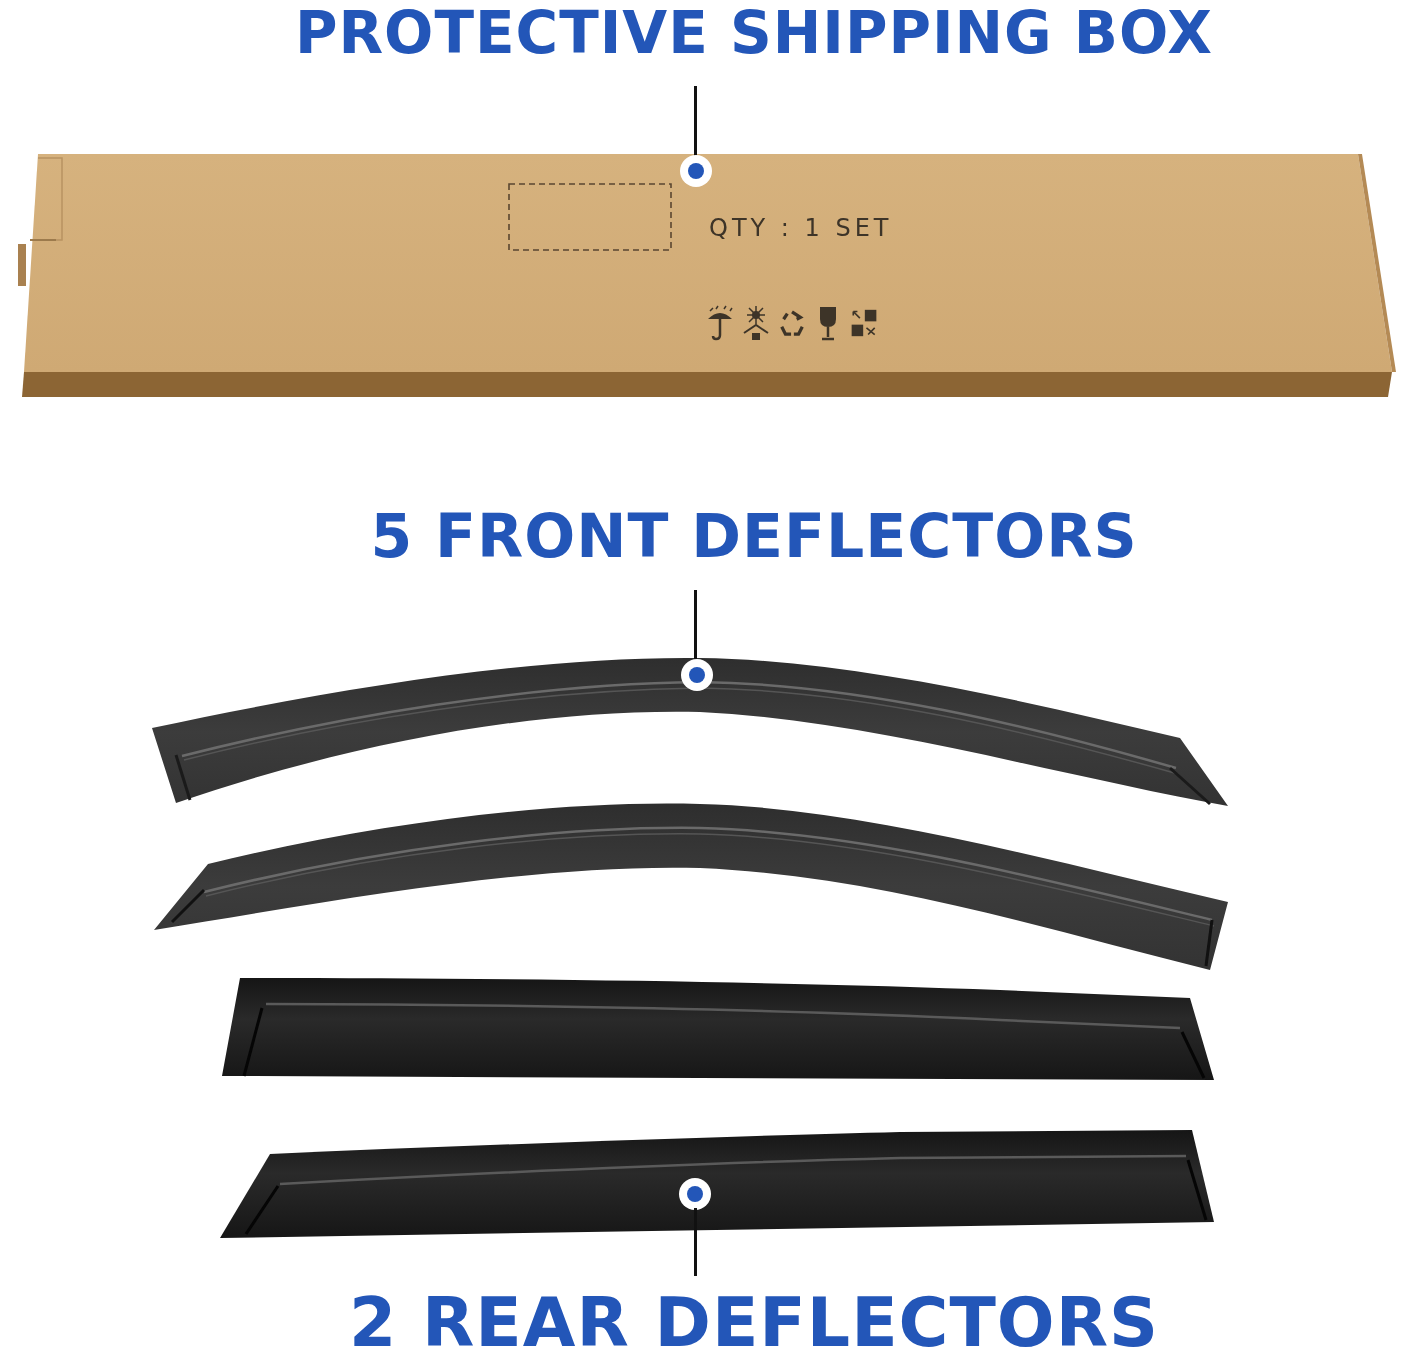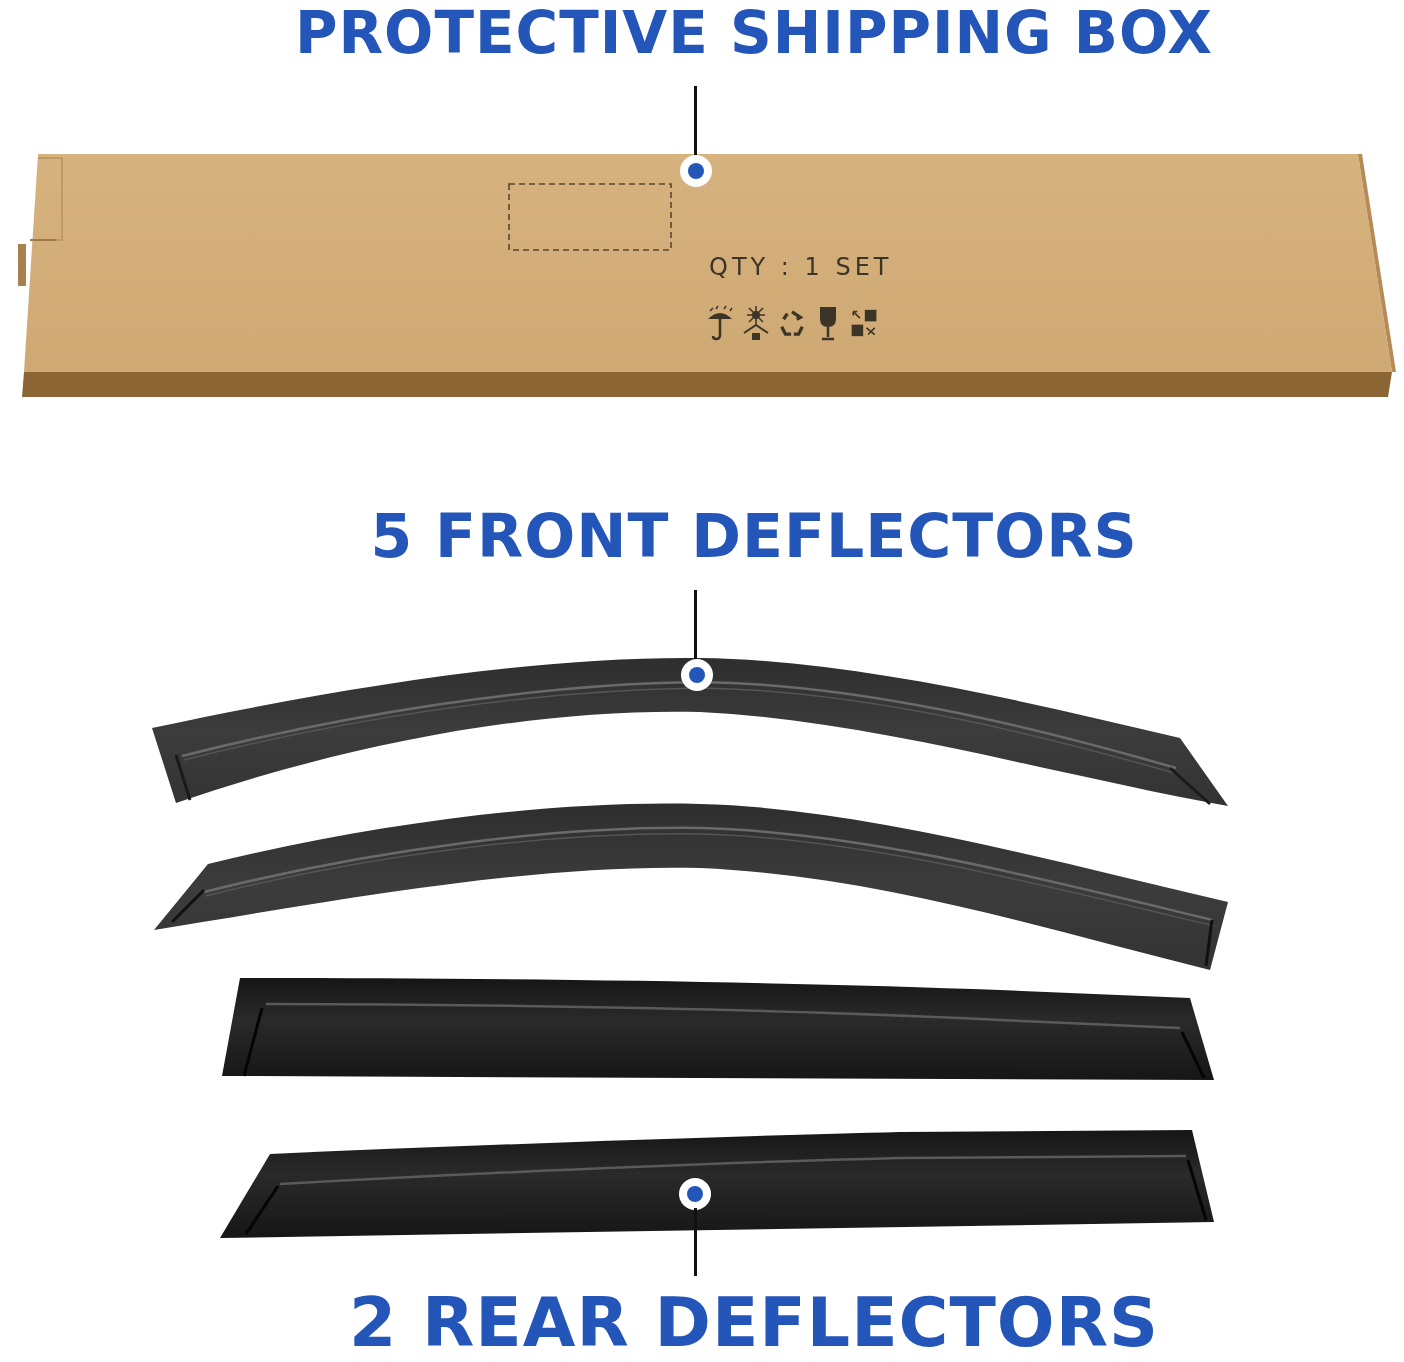--- a/index.html
+++ b/index.html
@@ -11,21 +11,21 @@
   #h-box { top: 2px; font-size: 58px; line-height: 62px; }
   #h-front { top: 504px; font-size: 60px; line-height: 64px; }
   #h-rear { top: 1291px; font-size: 68px; line-height: 64px; }
   .leader { position: absolute; width: 3px; background: #111; }
   .marker { position: absolute; width: 32px; height: 32px; border-radius: 50%;
             background: #ffffff; box-sizing: border-box; display: flex;
             align-items: center; justify-content: center; }
   .marker .dot { width: 16px; height: 16px; border-radius: 50%; }
   .qty { position: absolute; left: 709px; top: 214px; font-size: 24px;
          letter-spacing: 4px; color: #3d3428;
-         font-family: "DejaVu Sans", sans-serif; margin-top: 39px; }
+         font-family: "DejaVu Sans", sans-serif; }
   .symbols { position: absolute; left: 706px; top: 303px; display: flex; gap: 8px; }
   .sym { width: 28px; height: 40px; display: flex; align-items: center; justify-content: center; }
   svg { position: absolute; left: 0; top: 0; }
 </style>
 </head>
 <body>
 
 <svg width="1404" height="1362" viewBox="0 0 1404 1362">
   <defs>
     <linearGradient id="boxTop" x1="0" y1="0" x2="0" y2="1">

